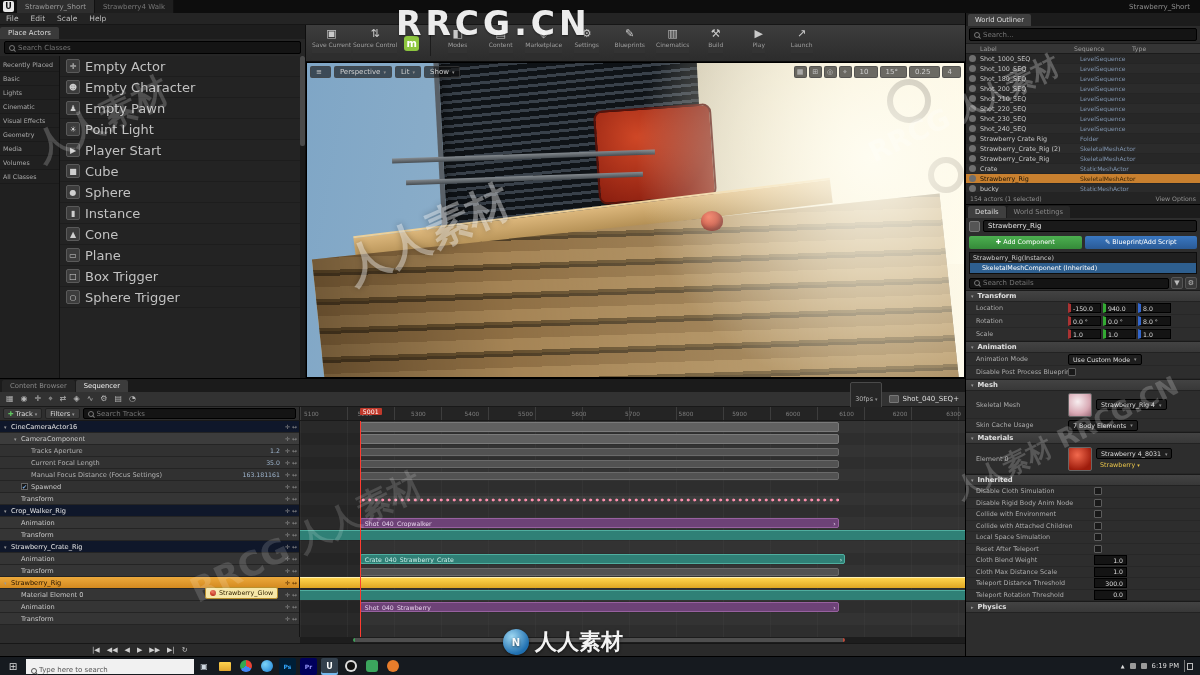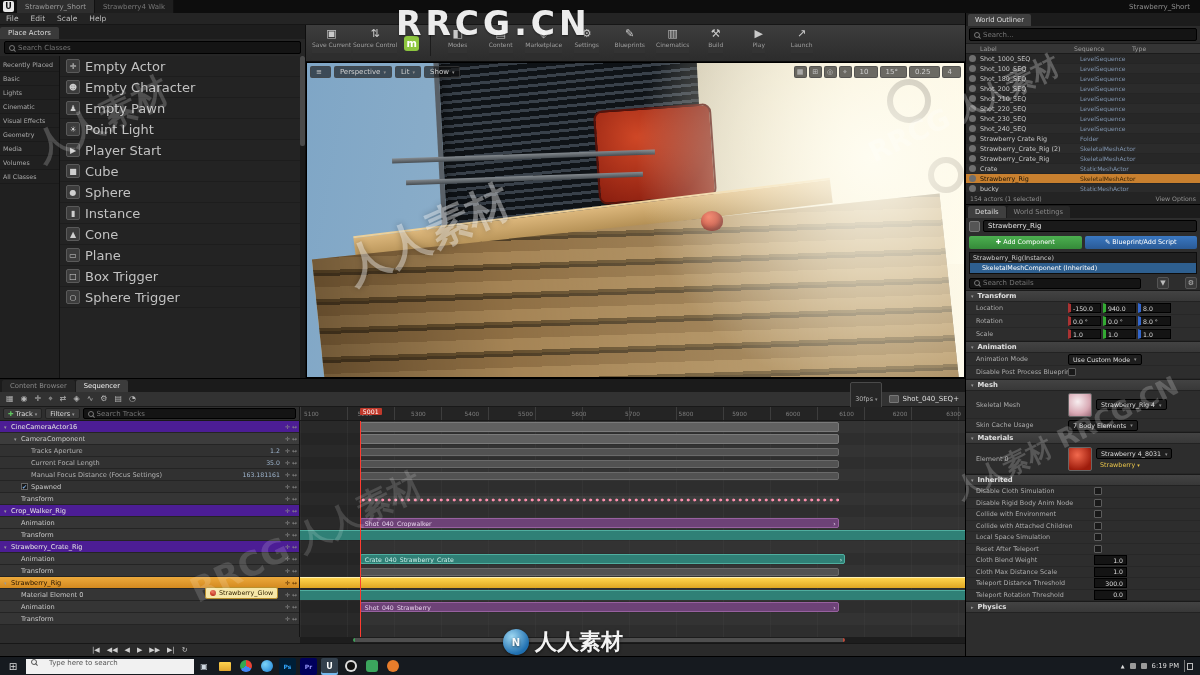--- a/index.html
+++ b/index.html
@@ -87,21 +87,21 @@
 .d-name-row{height:16px;display:flex;align-items:center;gap:3px;padding:1px 3px}
 .cubeic{width:11px;height:11px;background:#555;border:1px solid #777;border-radius:2px}
 .d-name{flex:1;height:12px;background:#1a1a1a;border:1px solid #000;border-radius:2px;font-size:7px;color:#e2e2e2;display:flex;align-items:center;padding-left:4px}
 .d-btns{height:16px;display:flex;gap:3px;padding:0 3px;align-items:center}
 .btn-green{flex:1;height:13px;background:linear-gradient(#4caf50,#358a39);border-radius:2px;color:#fff;font-size:6.4px;display:flex;align-items:center;justify-content:center;gap:2px}
 .btn-blue{flex:1;height:13px;background:linear-gradient(#3a78c2,#2a5a96);border-radius:2px;color:#fff;font-size:6.4px;display:flex;align-items:center;justify-content:center;gap:2px}
 .bplus{font-weight:bold}
 .d-hier{margin:2px 3px;background:#1f1f1f;border:1px solid #0d0d0d}
 .d-hier .h1{font-size:6.4px;color:#c9c9c9;padding:1px 3px}
 .d-hier .h2{font-size:6.4px;color:#fff;background:#2e5f8f;padding:1px 3px 1px 12px}
-.d-search{display:flex;gap:16px;padding:1px 3px;align-items:center}
+.d-search{display:flex;gap:2px;padding:1px 3px;align-items:center}
 .d-search .s-input{flex:1;height:11px}
 .dico{width:12px;height:12px;background:#3a3a3a;border:1px solid #555;border-radius:2px;font-size:7px;display:flex;align-items:center;justify-content:center;color:#bbb}
 .d-scroll{flex:1;overflow:hidden}
 .d-sec{height:12px;background:linear-gradient(#434343,#383838);border-top:1px solid #1a1a1a;border-bottom:1px solid #222;display:flex;align-items:center;gap:4px;padding-left:5px;font-size:6.8px;color:#e0e0e0;font-weight:bold}
 .d-sec::before{content:"▾";font-size:5px;color:#999;font-weight:normal}
 .d-sec.closed::before{content:"▸"}
 .d-row{min-height:13px;display:flex;align-items:center;padding-left:10px;border-bottom:1px solid #272727;font-size:6.4px;color:#ababab}
 .d-lab{width:92px;flex:0 0 auto;overflow:hidden;white-space:nowrap}
 .axis{width:33px;height:10px;background:#141414;border:1px solid #000;border-left:3px solid #888;font-size:6.2px;color:#ddd;display:flex;align-items:center;padding-left:2px;margin-right:2px}
 .ax-x{border-left-color:#a33}
@@ -133,21 +133,21 @@
 .sh-left{width:300px;display:flex;align-items:center;gap:3px;padding:0 3px;background:#2e2e2e;border-right:1px solid #141414}
 .trackbtn{display:flex;align-items:center;gap:2px;font-size:6.6px;color:#ddd;background:#3a3a3a;border:1px solid #222;border-radius:2px;padding:0 4px;height:11px}
 .trackbtn::after{content:"▾";font-size:5px;color:#999}
 .plus{color:#5fc35f;font-weight:bold}
 .sh-left .s-input{flex:1;height:11px}
 .ruler{flex:1;position:relative;background:#242424;display:flex;align-items:center;justify-content:space-between;padding:0 4px;font-size:5.8px;color:#7d7d7d;background-image:repeating-linear-gradient(90deg,#3d3d3d 0 1px,transparent 1px 47px)}
 .curframe{position:absolute;left:9%;top:1px;background:#c0392b;color:#fff;font-size:6.2px;padding:0 3px;border-radius:1px;z-index:4}
 .seq-body{flex:1;display:flex;position:relative;min-height:0}
 .trk-col{width:300px;background:#2c2c2c;border-right:1px solid #141414;display:flex;flex-direction:column}
 .trk{height:12px;display:flex;align-items:center;font-size:6.6px;color:#c9c9c9;border-bottom:1px solid #242424;padding-right:2px;flex:0 0 auto}
-.trk[data-kind="object"]{background:#4c1d95;color:#e4e4e4}
+.trk[data-kind="object"]{background:#0f172a;color:#e4e4e4}
 .trk[data-kind="category"]{background:#3c3c3c}
 .trk[data-kind="prop"]{background:#313131;color:#b2b2b2}
 .trk[data-kind="leaf"]{background:#353535}
 .trk[data-kind="check"]{background:#313131}
 .trk[data-sel="true"]{background:linear-gradient(#eca93c,#d3891f);color:#241300}
 .trk[data-ind="0"]{padding-left:4px}
 .trk[data-ind="1"]{padding-left:14px}
 .trk[data-ind="2"]{padding-left:24px}
 .trk-arrow{width:7px;flex:0 0 auto}
 .trk-arrow::before{content:"▾";font-size:5px;color:#9a9a9a}
@@ -176,21 +176,21 @@
 .playhead{position:absolute;left:9%;top:0;bottom:0;width:1px;background:#ff3b30;z-index:3}
 .mat-combo{position:absolute;left:205px;top:166px;height:12px;background:#f6e7a8;border:1px solid #b98f2d;border-radius:2px;display:flex;align-items:center;gap:3px;padding:0 4px;font-size:6.4px;color:#332200;z-index:6}
 .mc-dot{width:6px;height:6px;border-radius:50%;background:radial-gradient(circle at 35% 30%,#f06045,#a81c0d)}
 .seq-bottom{margin-top:auto}
 .hscroll{height:6px;background:#1d1d1d;position:relative;margin-left:300px}
 .hthumb{position:absolute;left:8%;width:74%;top:1px;height:4px;background:#4f4f4f;border-left:2px solid #3fa05a;border-right:2px solid #c04a3a;border-radius:2px}
 .transport{height:13px;display:flex;align-items:center;gap:7px;padding-left:92px;background:#2a2a2a;border-top:1px solid #171717;font-size:7px;color:#cfcfcf}
 
 .taskbar{height:19px;background:#161a1f;display:flex;align-items:center;z-index:30;border-top:1px solid #000;flex:0 0 auto}
 .start{width:26px;height:100%;display:flex;align-items:center;justify-content:center;color:#ddd;font-size:10px}
-.tsearch{width:168px;height:15px;background:#f1f1f1;display:flex;align-items:flex-start;gap:12px;padding:0 5px;color:#555;font-size:7px}
+.tsearch{width:168px;height:15px;background:#f1f1f1;display:flex;align-items:flex-end;gap:2px;padding:0 5px;color:#555;font-size:7px}
 .tsearch .mag{border-color:#555}.tsearch .mag::after{background:#555}
 .taskview{width:20px;height:100%;display:flex;align-items:center;justify-content:center;color:#cfd8e0;font-size:8px}
 .tapp{width:17px;height:17px;margin:0 2px;display:flex;align-items:center;justify-content:center;border-radius:2px;font-size:6px;color:#fff;font-weight:bold}
 .tapp[data-active="true"]{box-shadow:inset 0 -2px 0 #76b9ed;background:#33404d}
 .tapp[data-app="explorer"] .appface{width:12px;height:9px;background:linear-gradient(#ffd34e,#e2a72e);border-radius:1px}
 .tapp[data-app="chrome"] .appface{width:12px;height:12px;border-radius:50%;background:conic-gradient(#ea4335 0 33%,#4285f4 0 66%,#34a853 0 100%)}
 .tapp[data-app="edge"] .appface{width:12px;height:12px;border-radius:50%;background:radial-gradient(circle at 35% 35%,#7cd3f7,#1b7fd4)}
 .tapp[data-app="photoshop"]{background:#001e36;color:#31a8ff}
 .tapp[data-app="premiere"]{background:#00005b;color:#9999ff}
 .tapp[data-app="unreal"]{color:#fff;font-size:8px}

